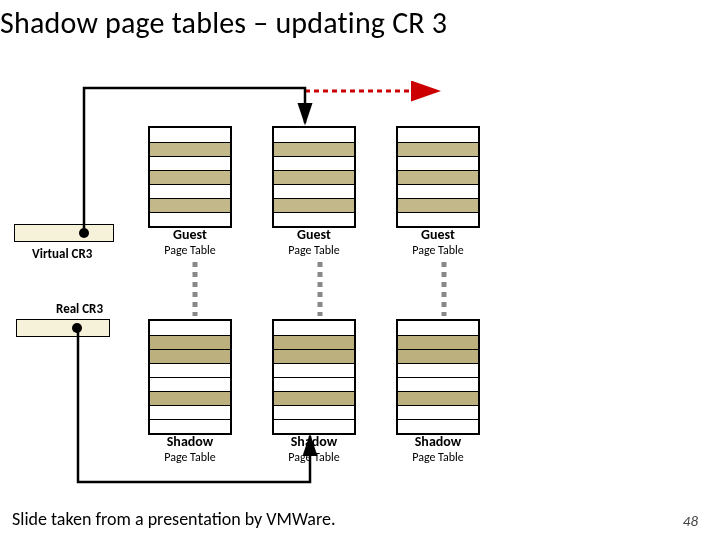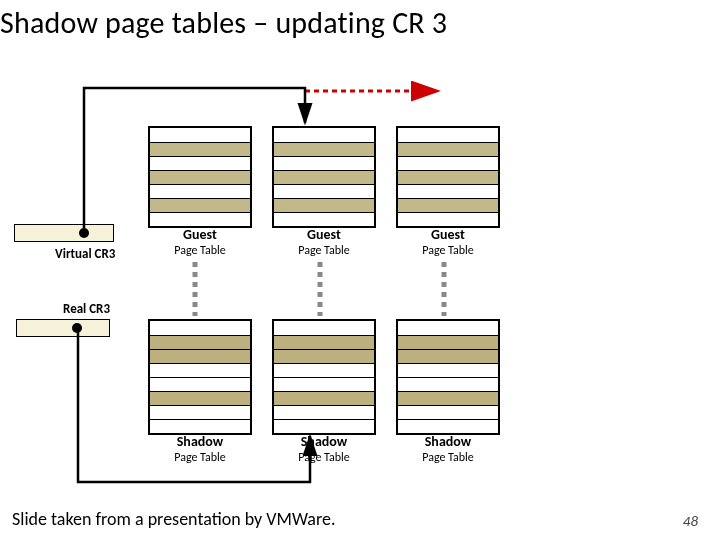--- a/index.html
+++ b/index.html
@@ -48,27 +48,26 @@
     width: 10px; height: 10px;
     background: #000;
     border-radius: 50%;
     top: 3px;
     transform: translateX(-50%);
   }
   .reg-label {
     position: absolute;
     font-size: 13px;
     font-weight: 600;
-    margin-left: 23px;
   }
 
   
   .ptable {
     position: absolute;
-    width: 104px;
+    width: 84px;
     border: 2px solid #000;
     box-sizing: border-box;
   }
   .ptable .row {
     height: 14px;
     border-top: 1px solid #000;
     background: #fff;
     box-sizing: border-box;
   }
   .ptable .row:first-child { border-top: none; }
@@ -98,21 +97,21 @@
 <div class="title">Shadow page tables – updating CR 3</div>
 
 <div class="reg" style="left:14px; top:224px; width:100px;">
   <div class="dot" style="left:70%;"></div>
 </div>
 <div class="reg-label" style="left:32px; top:246px;">Virtual CR3</div>
 
 <div class="reg" style="left:16px; top:319px; width:94px;">
   <div class="dot" style="left:65%;"></div>
 </div>
-<div class="reg-label" style="left:40px; top:301px;">Real CR3</div>
+<div class="reg-label" style="left:56px; top:301px;">Real CR3</div>
 
 <div class="ptable" style="left:148px; top:126px;">
   <div class="row"></div>
   <div class="row fill"></div>
   <div class="row"></div>
   <div class="row fill"></div>
   <div class="row"></div>
   <div class="row fill"></div>
   <div class="row"></div>
   <div class="cap">

